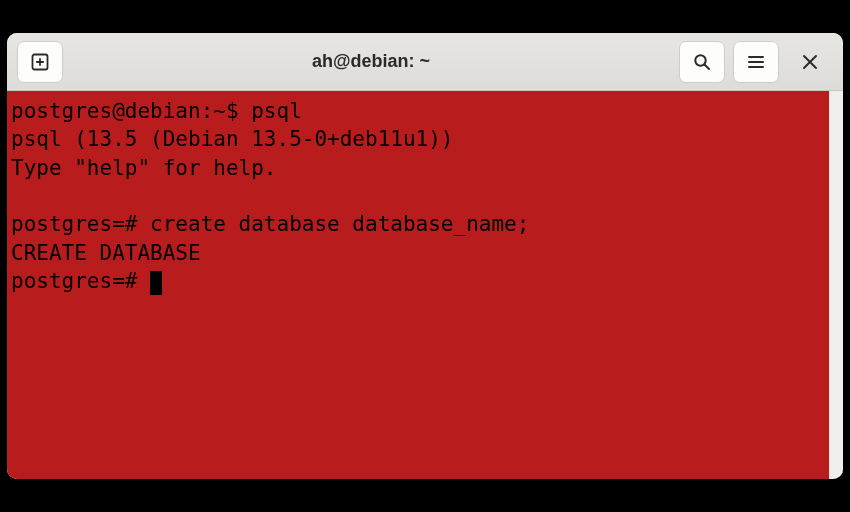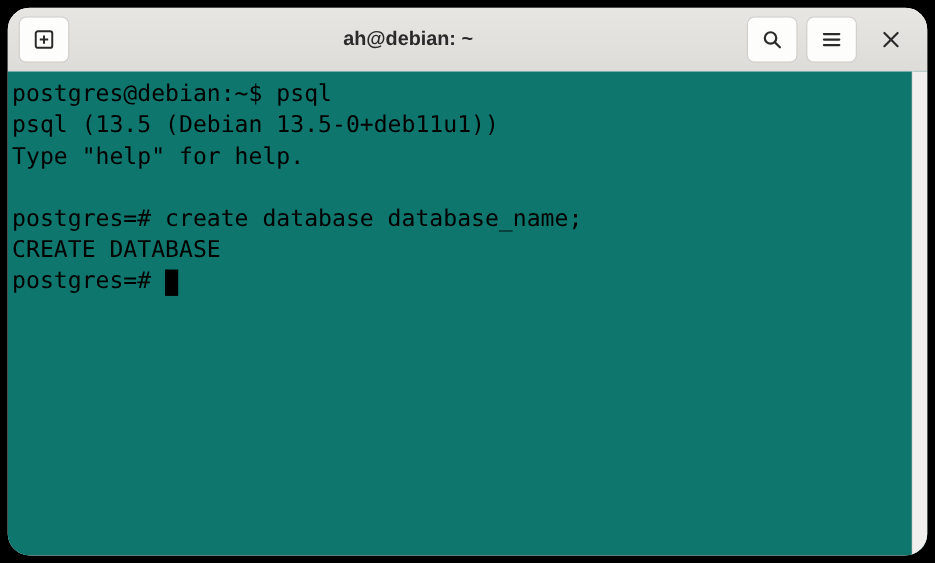--- a/index.html
+++ b/index.html
@@ -7,23 +7,23 @@
       width: 850px;
       height: 512px;
       background: #000;
       display: flex;
       align-items: center;
       justify-content: center;
       font-family: sans-serif;
     }
     .window {
       width: 836px;
-      height: 498px;
+      height: 446px;
       background: #fff;
-      border-radius: 20px;
+      border-radius: 10px;
       overflow: hidden;
       display: flex;
       flex-direction: column;
       box-shadow: 0 0 0 1px rgba(0,0,0,0.1);
     }
     .titlebar {
       height: 58px;
       background: linear-gradient(to bottom, #e8e6e3, #dedcd8);
       border-bottom: 1px solid #c8c6c2;
       display: flex;
@@ -53,21 +53,21 @@
     }
     .title {
       flex: 1;
       text-align: center;
       font-weight: 700;
       font-size: 18px;
       color: #2a2a2a;
     }
     .terminal-area {
       flex: 1;
-      background: #0f766e;
+      background: #b91c1c;
       position: relative;
       display: flex;
     }
     .terminal-content {
       flex: 1;
       padding: 6px 4px;
       font-family: "DejaVu Sans Mono", "Liberation Mono", monospace;
       font-size: 21px;
       line-height: 1.35;
       color: #000;

